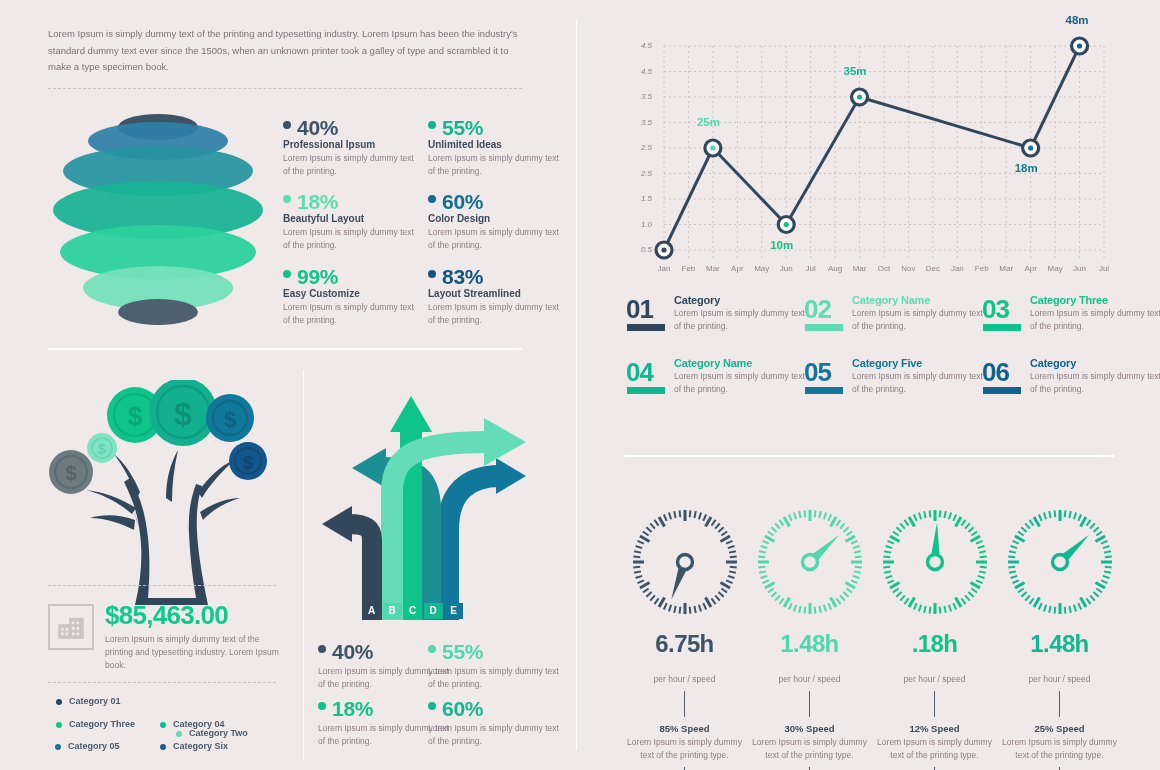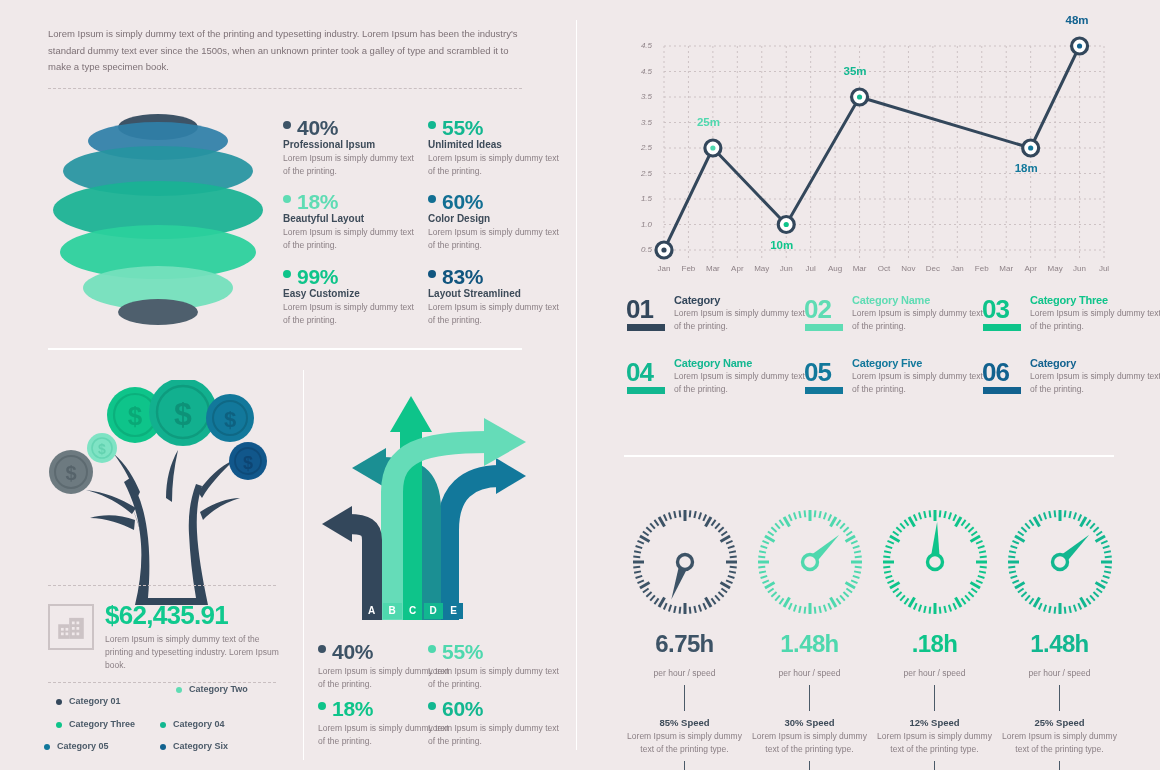--- a/index.html
+++ b/index.html
@@ -72,21 +72,21 @@
   
   .legend-item{position:absolute;font-size:9px;font-weight:bold;color:#4b5a68;white-space:nowrap;}
   .legend-item .ldot{display:inline-block;width:6px;height:6px;border-radius:50%;margin-right:7px;vertical-align:middle;}
 
   
   #arrows{left:310px;top:380px;width:260px;height:250px;}
 
   
   .gauge{position:absolute;width:125px;text-align:center;}
   .gauge .val{font-size:24px;font-weight:bold;letter-spacing:-.6px;margin-top:6px;}
-  .gauge .sub{font-size:8.5px;color:#8a7f84;margin-top:10px;}
+  .gauge .sub{font-size:8.5px;color:#8a7f84;margin-top:16px;}
   .gauge .connector{width:1px;height:26px;background:#4b5a68;margin:7px auto 0;}
   .gauge .spd{font-size:9.5px;font-weight:bold;color:#3d4b59;margin-top:6px;}
   .gauge .spdesc{font-size:8.5px;line-height:1.5;color:#8a7f84;margin-top:2px;}
   .gauge .connector2{width:1px;height:18px;background:#4b5a68;margin:5px auto 0;}
   .gauge .enddot{width:9px;height:9px;border-radius:50%;background:#33475b;margin:0 auto;}
 </style>
 </head>
 <body>
 
 <div class="page">
@@ -176,31 +176,31 @@
       <rect x="17" y="24" width="3" height="3" fill="#f0e9ea"></rect>
       <rect x="12" y="29" width="3" height="3" fill="#f0e9ea"></rect>
       <rect x="17" y="29" width="3" height="3" fill="#f0e9ea"></rect>
       <rect x="24" y="17" width="3" height="3" fill="#f0e9ea"></rect>
       <rect x="29" y="17" width="3" height="3" fill="#f0e9ea"></rect>
       <rect x="24" y="23" width="3" height="3" fill="#f0e9ea"></rect>
       <rect x="29" y="23" width="3" height="3" fill="#f0e9ea"></rect>
       <rect x="24" y="29" width="3" height="3" fill="#f0e9ea"></rect>
       <rect x="29" y="29" width="3" height="3" fill="#f0e9ea"></rect>
     </svg>
-    <div id="money-amount">$62,435.91</div>
+    <div id="money-amount">$85,463.00</div>
     <div id="money-desc">Lorem Ipsum is simply dummy text of the printing and typesetting industry. Lorem Ipsum book.</div>
   </div>
   <div class="abs dashed-h" style="left:48px;top:682px;width:228px;"></div>
 
   <div id="legend">
       <div class="legend-item" style="left: 56px; top: 696px;"><span class="ldot" style="background:#33475b"></span><span>Category 01</span></div>
-      <div class="legend-item" style="left: 160px; top: 684px; padding-left: 16px;"><span class="ldot" style="background:#5fdcb4"></span><span>Category Two</span></div>
+      <div class="legend-item" style="left: 160px; top: 728px; padding-left: 16px;"><span class="ldot" style="background:#5fdcb4"></span><span>Category Two</span></div>
       <div class="legend-item" style="left: 56px; top: 719px;"><span class="ldot" style="background:#0ec48a"></span><span>Category Three</span></div>
       <div class="legend-item" style="left: 160px; top: 719px;"><span class="ldot" style="background:#12b790"></span><span>Category 04</span></div>
-      <div class="legend-item" style="left: 44px; top: 741px;"><span class="ldot" style="background:#12789b"></span><span>Category 05</span></div>
+      <div class="legend-item" style="left: 55px; top: 741px;"><span class="ldot" style="background:#12789b"></span><span>Category 05</span></div>
       <div class="legend-item" style="left: 160px; top: 741px;"><span class="ldot" style="background:#12628f"></span><span>Category Six</span></div>
     </div>
 
   <svg id="arrows" class="abs" viewBox="0 0 260 250">
 
     <path d="M138 240 L138 150 C138 112 158 96 190 96" fill="none" stroke="#12789b" stroke-width="22" stroke-linecap="butt"></path>
     <polygon points="186,78 186,114 216,96" fill="#12789b"></polygon>
 
     <path d="M120 240 L120 130 C120 96 104 88 72 88" fill="none" stroke="#1b8f93" stroke-width="22" stroke-linecap="butt"></path>
     <polygon points="76,68 76,108 42,88" fill="#1b8f93"></polygon>

